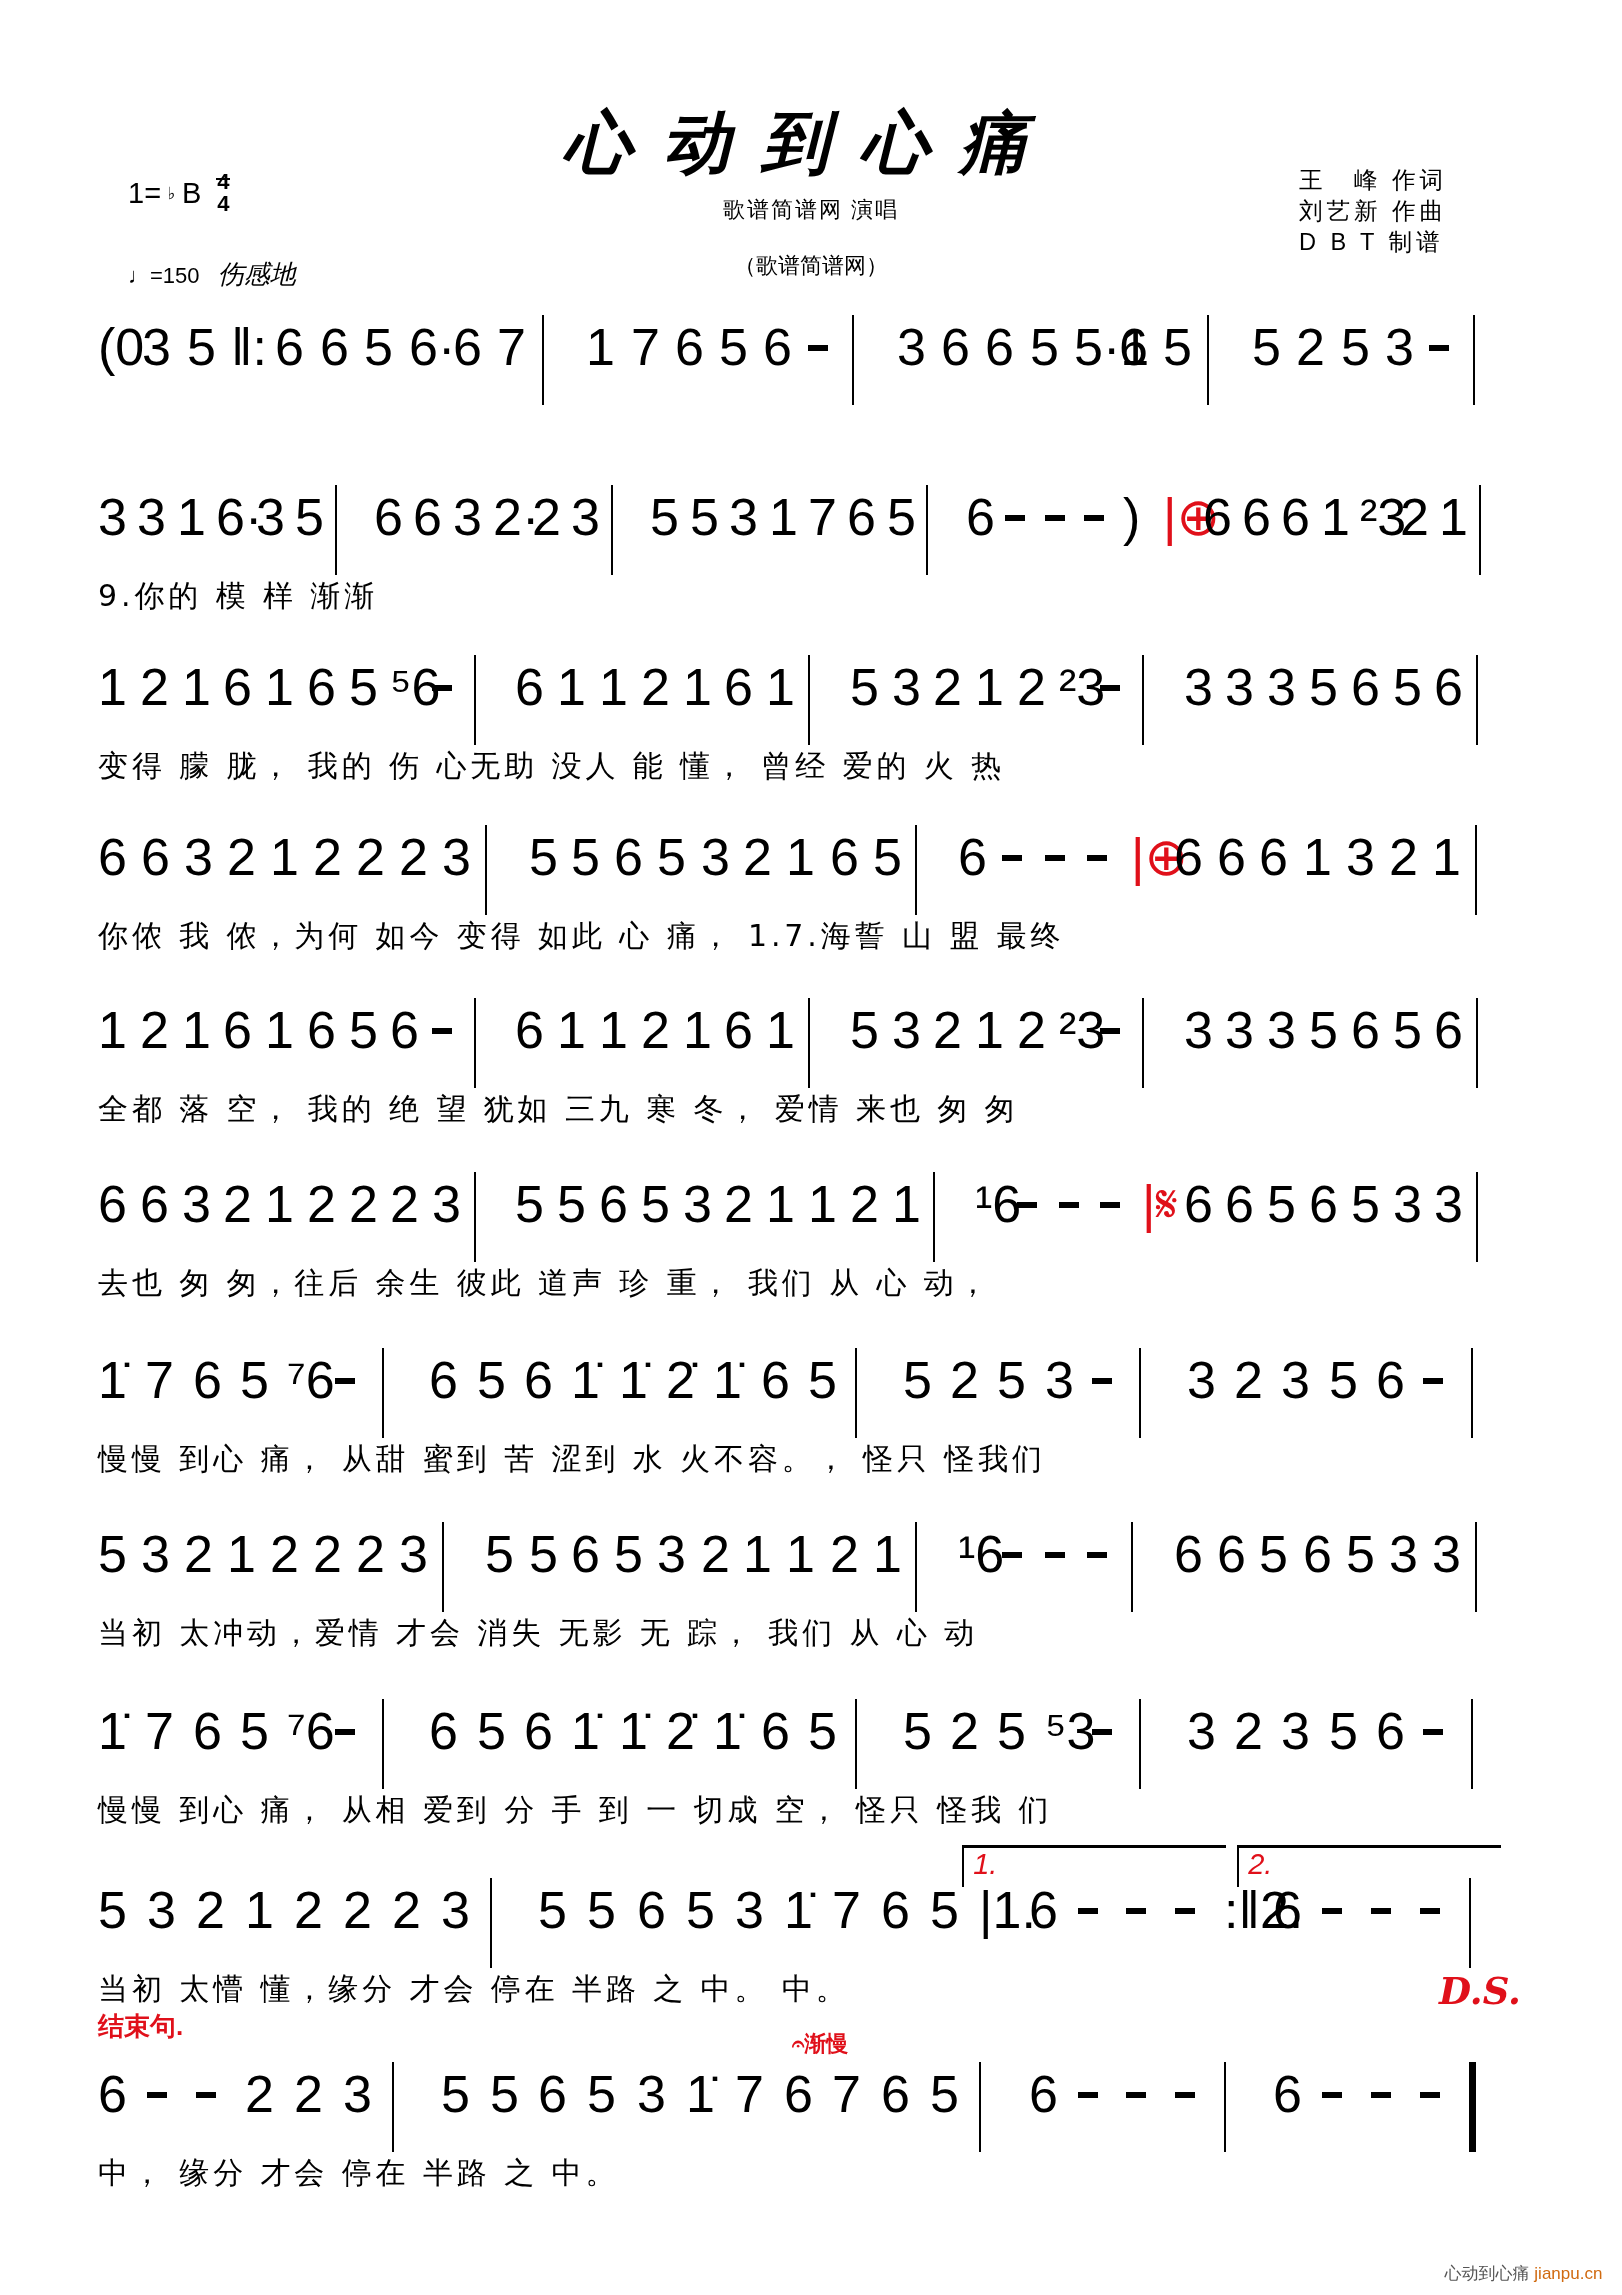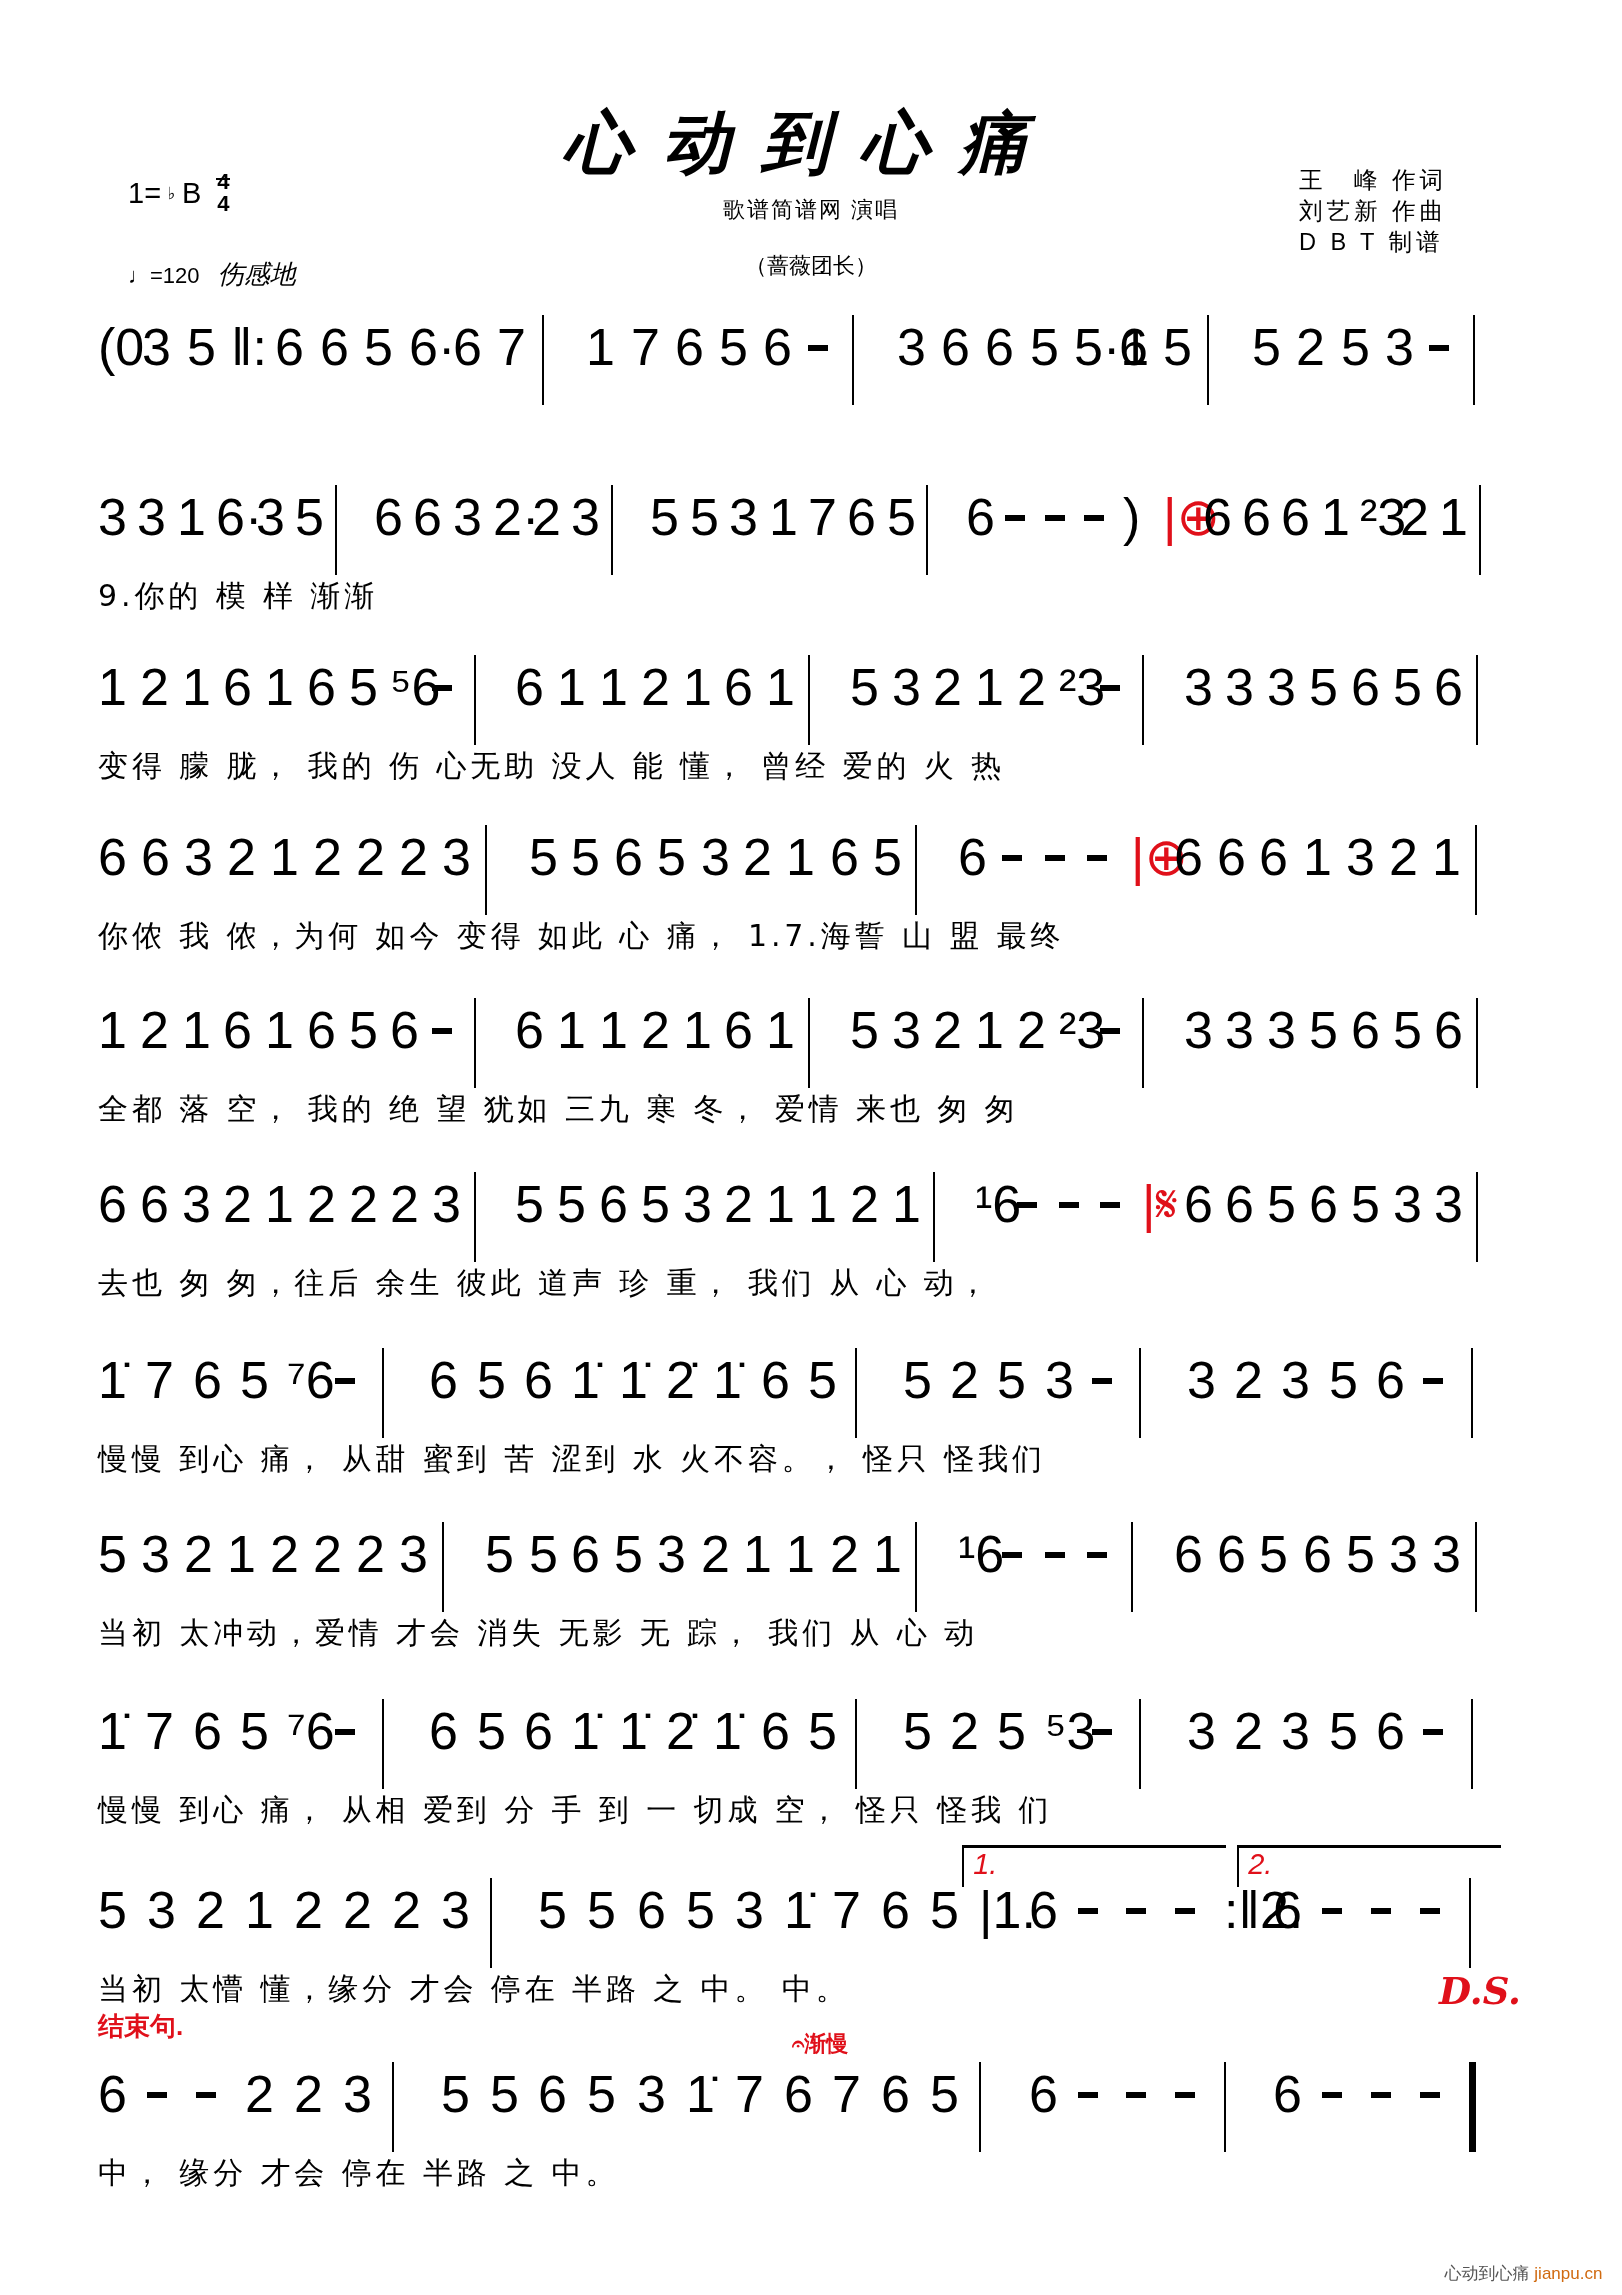--- a/index.html
+++ b/index.html
@@ -41,30 +41,30 @@
     <span class="flat">♭</span>
     <span>B</span>
   <span class="ts">
     <span>4</span>
     <span class="bar"></span>
     <span>4</span>
   </span>
 </div>
 
 <div id="singer" class="abs">歌谱简谱网 演唱</div>
-<div id="mode" class="abs">（蔷薇团长）</div>
+<div id="mode" class="abs">（歌谱简谱网）</div>
 
 <div id="credits" class="abs">
   <div>王　峰 作词</div>
   <div>刘艺新 作曲</div>
   <div>D B T 制谱</div>
 </div>
 
 <div id="tempo" class="abs">
-  <span>♩=120</span><span class="exp">伤感地</span>
+  <span>♩=150</span><span class="exp">伤感地</span>
 </div>
 
 <div id="score">
     <div class="row" style="top: 308px;">
       <div class="notes">
         <span class="n" style="left: 0px;">(0</span>
         <span class="n" style="left: 44px;">3</span>
         <span class="n" style="left: 89px;">5</span>
         <span class="n" style="left: 133px;">‖:</span>
         <span class="n" style="left: 177px;">6</span>

